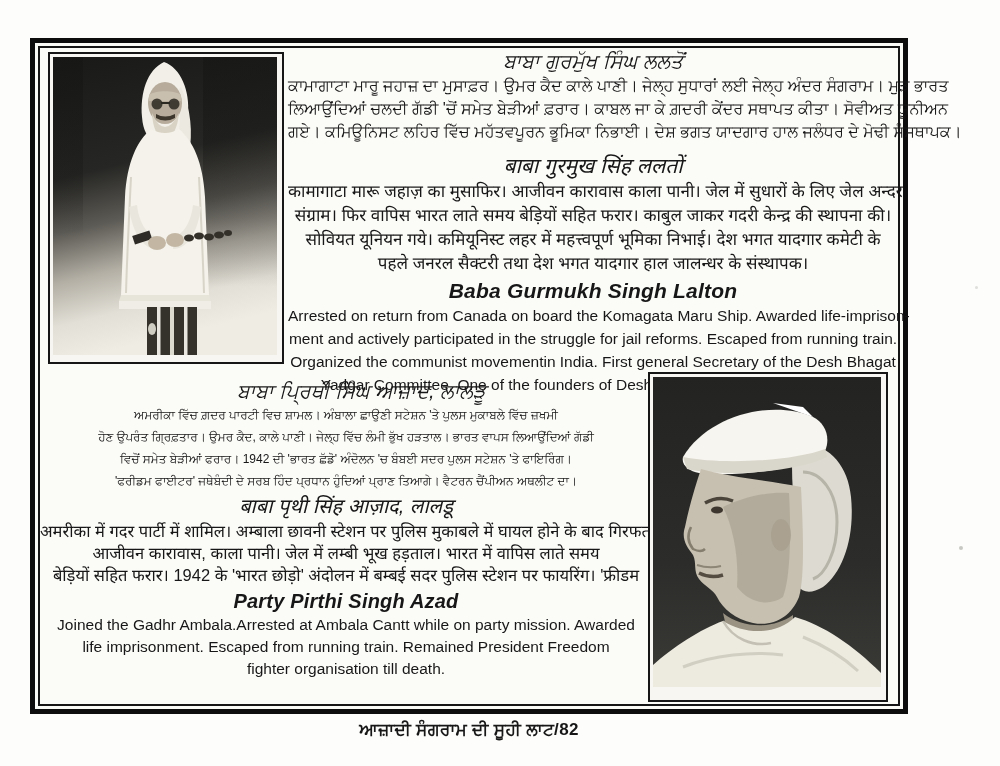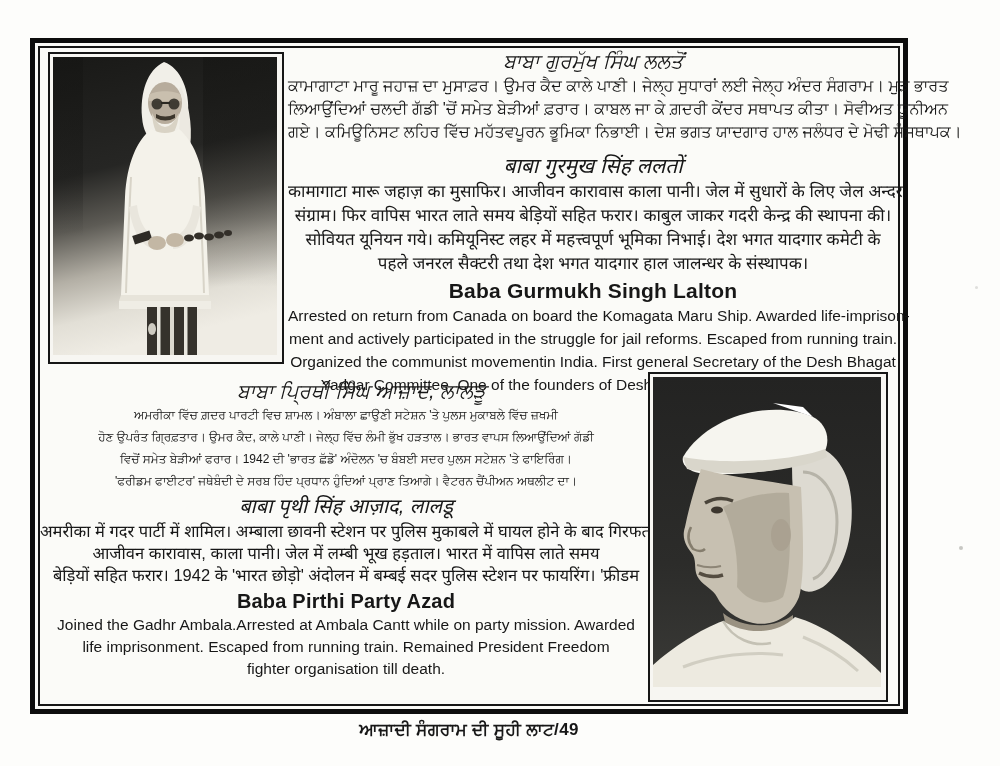--- a/index.html
+++ b/index.html
@@ -21,21 +21,21 @@
   .photo svg{display:block;}
   .photo-1{left:8px;top:4px;width:236px;height:312px;}
   .photo-2{left:608px;top:324px;width:240px;height:330px;}
 
   
   .textcol{position:absolute;text-align:center;}
   .textcol-top{left:248px;top:1px;width:610px;}
   .textcol-bottom{left:0px;top:330px;width:612px;}
 
   .h-indic{font-weight:normal;font-style:italic;white-space:nowrap;}
-  .h-en{font-weight:bold;white-space:nowrap;letter-spacing:0.2px;}
+  .h-en{font-weight:bold;font-style:italic;white-space:nowrap;letter-spacing:0.2px;}
   .bodyline{white-space:nowrap;}
 
   .textcol-top .h-pa{font-size:20px;line-height:25px;}
   .textcol-top .pa .bodyline{font-size:16px;line-height:23px;}
   .textcol-top .h-hi{font-size:21px;line-height:29px;margin-top:8px;}
   .textcol-top .hi .bodyline{font-size:17px;line-height:24px;}
   .textcol-top .h-en{font-size:21px;line-height:26px;margin-top:2px;}
   .textcol-top .en .bodyline{font-size:15.5px;line-height:23px;}
 
   .textcol-bottom .h-pa{font-size:20px;line-height:26px;padding-left:31px;}
@@ -154,21 +154,21 @@
           <div class="bodyline">ਹੋਣ ਉਪਰੰਤ ਗ੍ਰਿਫ਼ਤਾਰ। ਉਮਰ ਕੈਦ, ਕਾਲੇ ਪਾਣੀ। ਜੇਲ੍ਹ ਵਿੱਚ ਲੰਮੀ ਭੁੱਖ ਹੜਤਾਲ। ਭਾਰਤ ਵਾਪਸ ਲਿਆਉਂਦਿਆਂ ਗੱਡੀ</div>
           <div class="bodyline">ਵਿਚੋਂ ਸਮੇਤ ਬੇੜੀਆਂ ਫਰਾਰ। 1942 ਦੀ 'ਭਾਰਤ ਛੱਡੋ' ਅੰਦੋਲਨ 'ਚ ਬੰਬਈ ਸਦਰ ਪੁਲਸ ਸਟੇਸ਼ਨ 'ਤੇ ਫਾਇਰਿੰਗ।</div>
           <div class="bodyline">'ਫਰੀਡਮ ਫਾਈਟਰ' ਜਥੇਬੰਦੀ ਦੇ ਸਰਬ ਹਿੰਦ ਪ੍ਰਧਾਨ ਹੁੰਦਿਆਂ ਪ੍ਰਾਣ ਤਿਆਗੇ। ਵੈਟਰਨ ਚੈਂਪੀਅਨ ਅਥਲੀਟ ਦਾ।</div>
         </div>
         <div class="h-indic h-hi">बाबा पृथी सिंह आज़ाद, लालडू</div>
         <div class="hi">
           <div class="bodyline">अमरीका में गदर पार्टी में शामिल। अम्बाला छावनी स्टेशन पर पुलिस मुकाबले में घायल होने के बाद गिरफतार।</div>
           <div class="bodyline">आजीवन कारावास, काला पानी। जेल में लम्बी भूख हड़ताल। भारत में वापिस लाते समय</div>
           <div class="bodyline">बेड़ियों सहित फरार। 1942 के 'भारत छोड़ो' अंदोलन में बम्बई सदर पुलिस स्टेशन पर फायरिंग। 'फ्रीडम</div>
         </div>
-        <div class="h-en">Baba Pirthi Party Azad</div>
+        <div class="h-en">Party Pirthi Singh Azad</div>
         <div class="en">
           <div class="bodyline">Joined the Gadhr Ambala.Arrested at Ambala Cantt while on party mission. Awarded</div>
           <div class="bodyline">life imprisonment. Escaped from running train. Remained President Freedom</div>
           <div class="bodyline">fighter organisation till death.</div>
         </div>
       </div>
 
       <figure class="photo photo-2" style="margin:0;">
         <svg width="228" height="310" viewBox="0 0 228 310">
           <defs>
@@ -205,18 +205,18 @@
 
           <path d="M0,310 L0,288 C20,270 48,252 70,244 C92,258 124,258 142,240 C170,248 200,268 228,296 L228,310 Z" fill="#edeae0"></path>
           <path d="M30,290 C60,278 100,274 130,278 M150,260 C170,268 190,280 205,294" stroke="#d1cec2" stroke-width="3" fill="none"></path>
           <path d="M70,244 C80,262 100,270 118,266" stroke="#c4c1b4" stroke-width="2.5" fill="none"></path>
         </svg>
       </figure>
 
     </div>
   </div>
 
-  <div class="footer">ਆਜ਼ਾਦੀ ਸੰਗਰਾਮ ਦੀ ਸੂਹੀ ਲਾਟ/49</div>
+  <div class="footer">ਆਜ਼ਾਦੀ ਸੰਗਰਾਮ ਦੀ ਸੂਹੀ ਲਾਟ/82</div>
 
   <div class="speck s1"></div>
   <div class="speck s2"></div>
 
 </div>
 
 </body></html>

